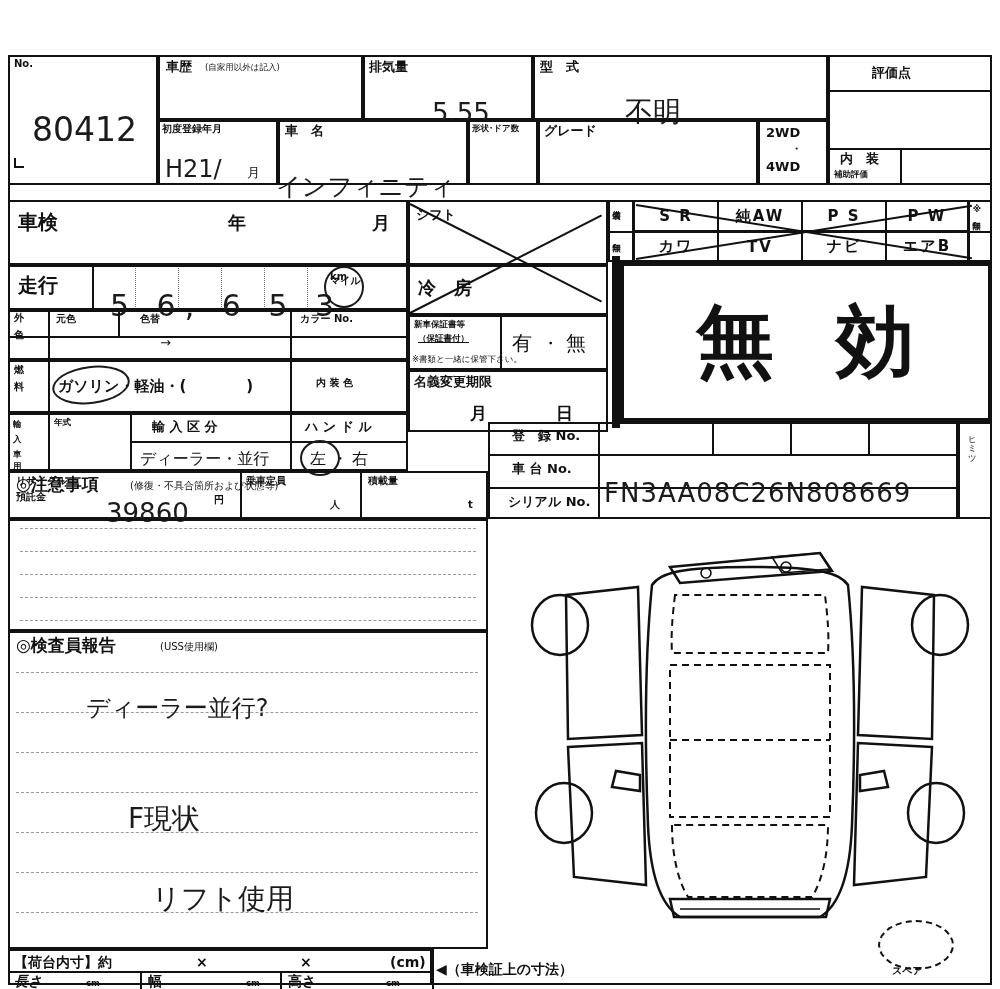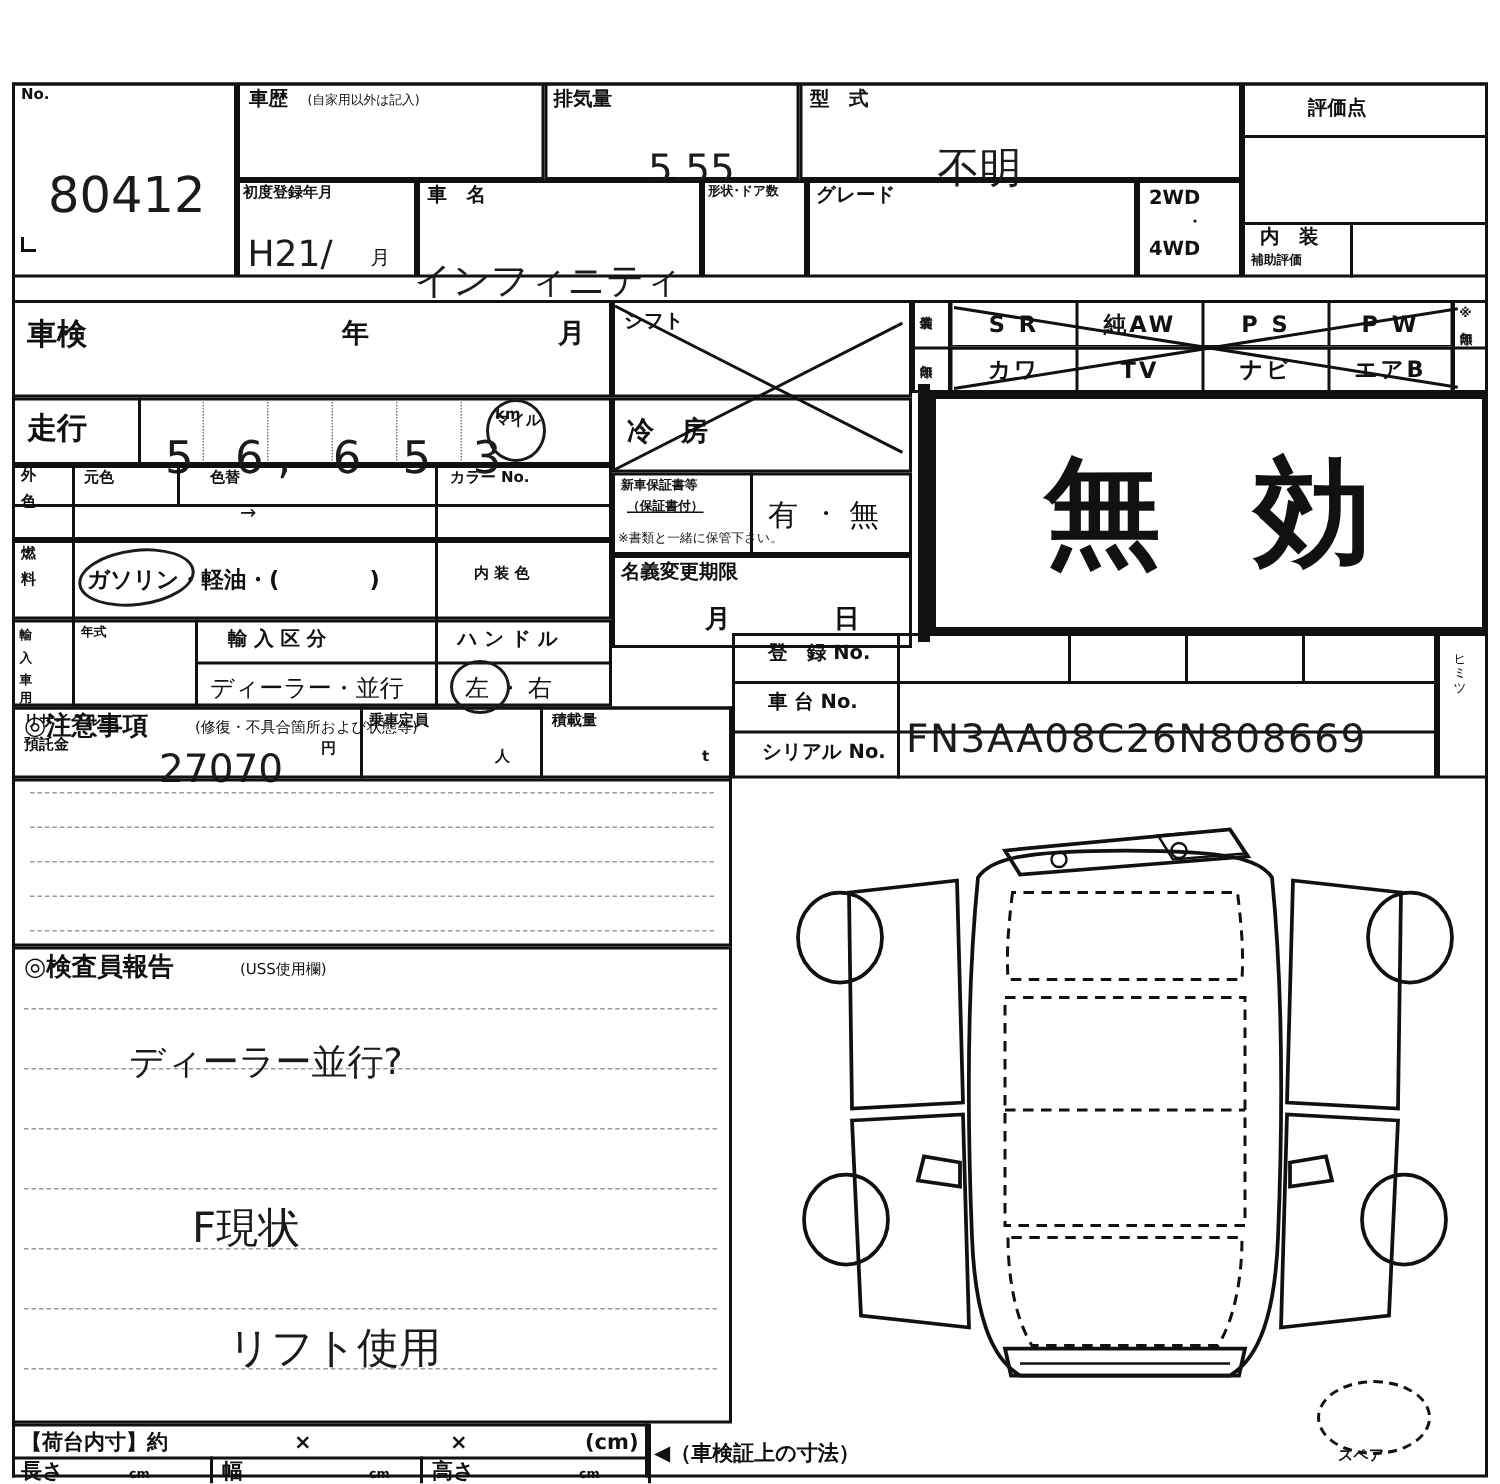--- a/index.html
+++ b/index.html
@@ -187,21 +187,21 @@
   <div class="lbl" style="left:310px; top:450px; font-size:16px;">左</div>
   <div class="lbl" style="left:332px; top:450px; font-size:16px;">・</div>
   <div class="lbl" style="left:352px; top:450px; font-size:16px;">右</div>
   <div class="ocircle" style="left:300px; top:440px; width:40px; height:36px;"></div>
 
   <div class="bx" style="left:8px; top:471px; width:480px; height:48px;"></div>
   <div class="abs" style="left:240px; top:471px; width:2px; height:48px; background:#111;"></div>
   <div class="abs" style="left:360px; top:471px; width:2px; height:48px; background:#111;"></div>
   <div class="lbl-s lbl-b" style="left:16px; top:476px;">リサイクル</div>
   <div class="lbl-s lbl-b" style="left:16px; top:492px;">預託金</div>
-  <div class="hand" style="left:106px; top:498px; font-size:26px;">27070</div>
+  <div class="hand" style="left:106px; top:498px; font-size:26px;">39860</div>
   <div class="lbl-s lbl-b" style="left:214px; top:495px;">円</div>
   <div class="lbl-s lbl-b" style="left:246px; top:476px;">乗車定員</div>
   <div class="lbl-s lbl-b" style="left:330px; top:500px;">人</div>
   <div class="lbl-s lbl-b" style="left:368px; top:476px;">積載量</div>
   <div class="lbl-s lbl-b" style="left:468px; top:500px;">t</div>
 
   <div class="bx" style="left:408px; top:200px; width:200px; height:65px;"></div>
   <div class="lbl lbl-b" style="left:416px; top:208px;">シフト</div>
 
   <div class="bx" style="left:408px; top:265px; width:200px; height:50px;"></div>
@@ -313,21 +313,21 @@
 
   <div class="bx" style="left:8px; top:949px; width:424px; height:36px; border-bottom:none;"></div>
   <div class="lbl lbl-b" style="left:14px; top:955px; font-size:14px;">【荷台内寸】約</div>
   <div class="lbl lbl-b" style="left:196px; top:955px; font-size:14px;">×</div>
   <div class="lbl lbl-b" style="left:300px; top:955px; font-size:14px;">×</div>
   <div class="lbl lbl-b" style="left:390px; top:955px; font-size:14px;">(cm)</div>
 
   <div class="abs" style="left:8px; top:971px; width:424px; height:2px; background:#111;"></div>
   <div class="abs" style="left:140px; top:971px; width:2px; height:18px; background:#111;"></div>
   <div class="abs" style="left:280px; top:971px; width:2px; height:18px; background:#111;"></div>
-  <div class="lbl lbl-b" style="left:14px; top:974px; font-size:14px;">長さ</div>
+  <div class="lbl lbl-b" style="left:14px; top:974px; font-size:14px;font-style:italic;">長さ</div>
   <div class="lbl-xs lbl-b" style="left:86px; top:979px;">cm</div>
   <div class="lbl lbl-b" style="left:148px; top:974px; font-size:14px;">幅</div>
   <div class="lbl-xs lbl-b" style="left:246px; top:979px;">cm</div>
   <div class="lbl lbl-b" style="left:288px; top:974px; font-size:14px;">高さ</div>
   <div class="lbl-xs lbl-b" style="left:386px; top:979px;">cm</div>
 
   <div class="lbl lbl-b" style="left:436px; top:962px; font-size:14px;">◀（車検証上の寸法）</div>
   <div class="abs" style="left:432px; top:949px; width:2px; height:40px; background:#111;"></div>
 
   <svg id="car-diagram" viewBox="0 0 470 420">

